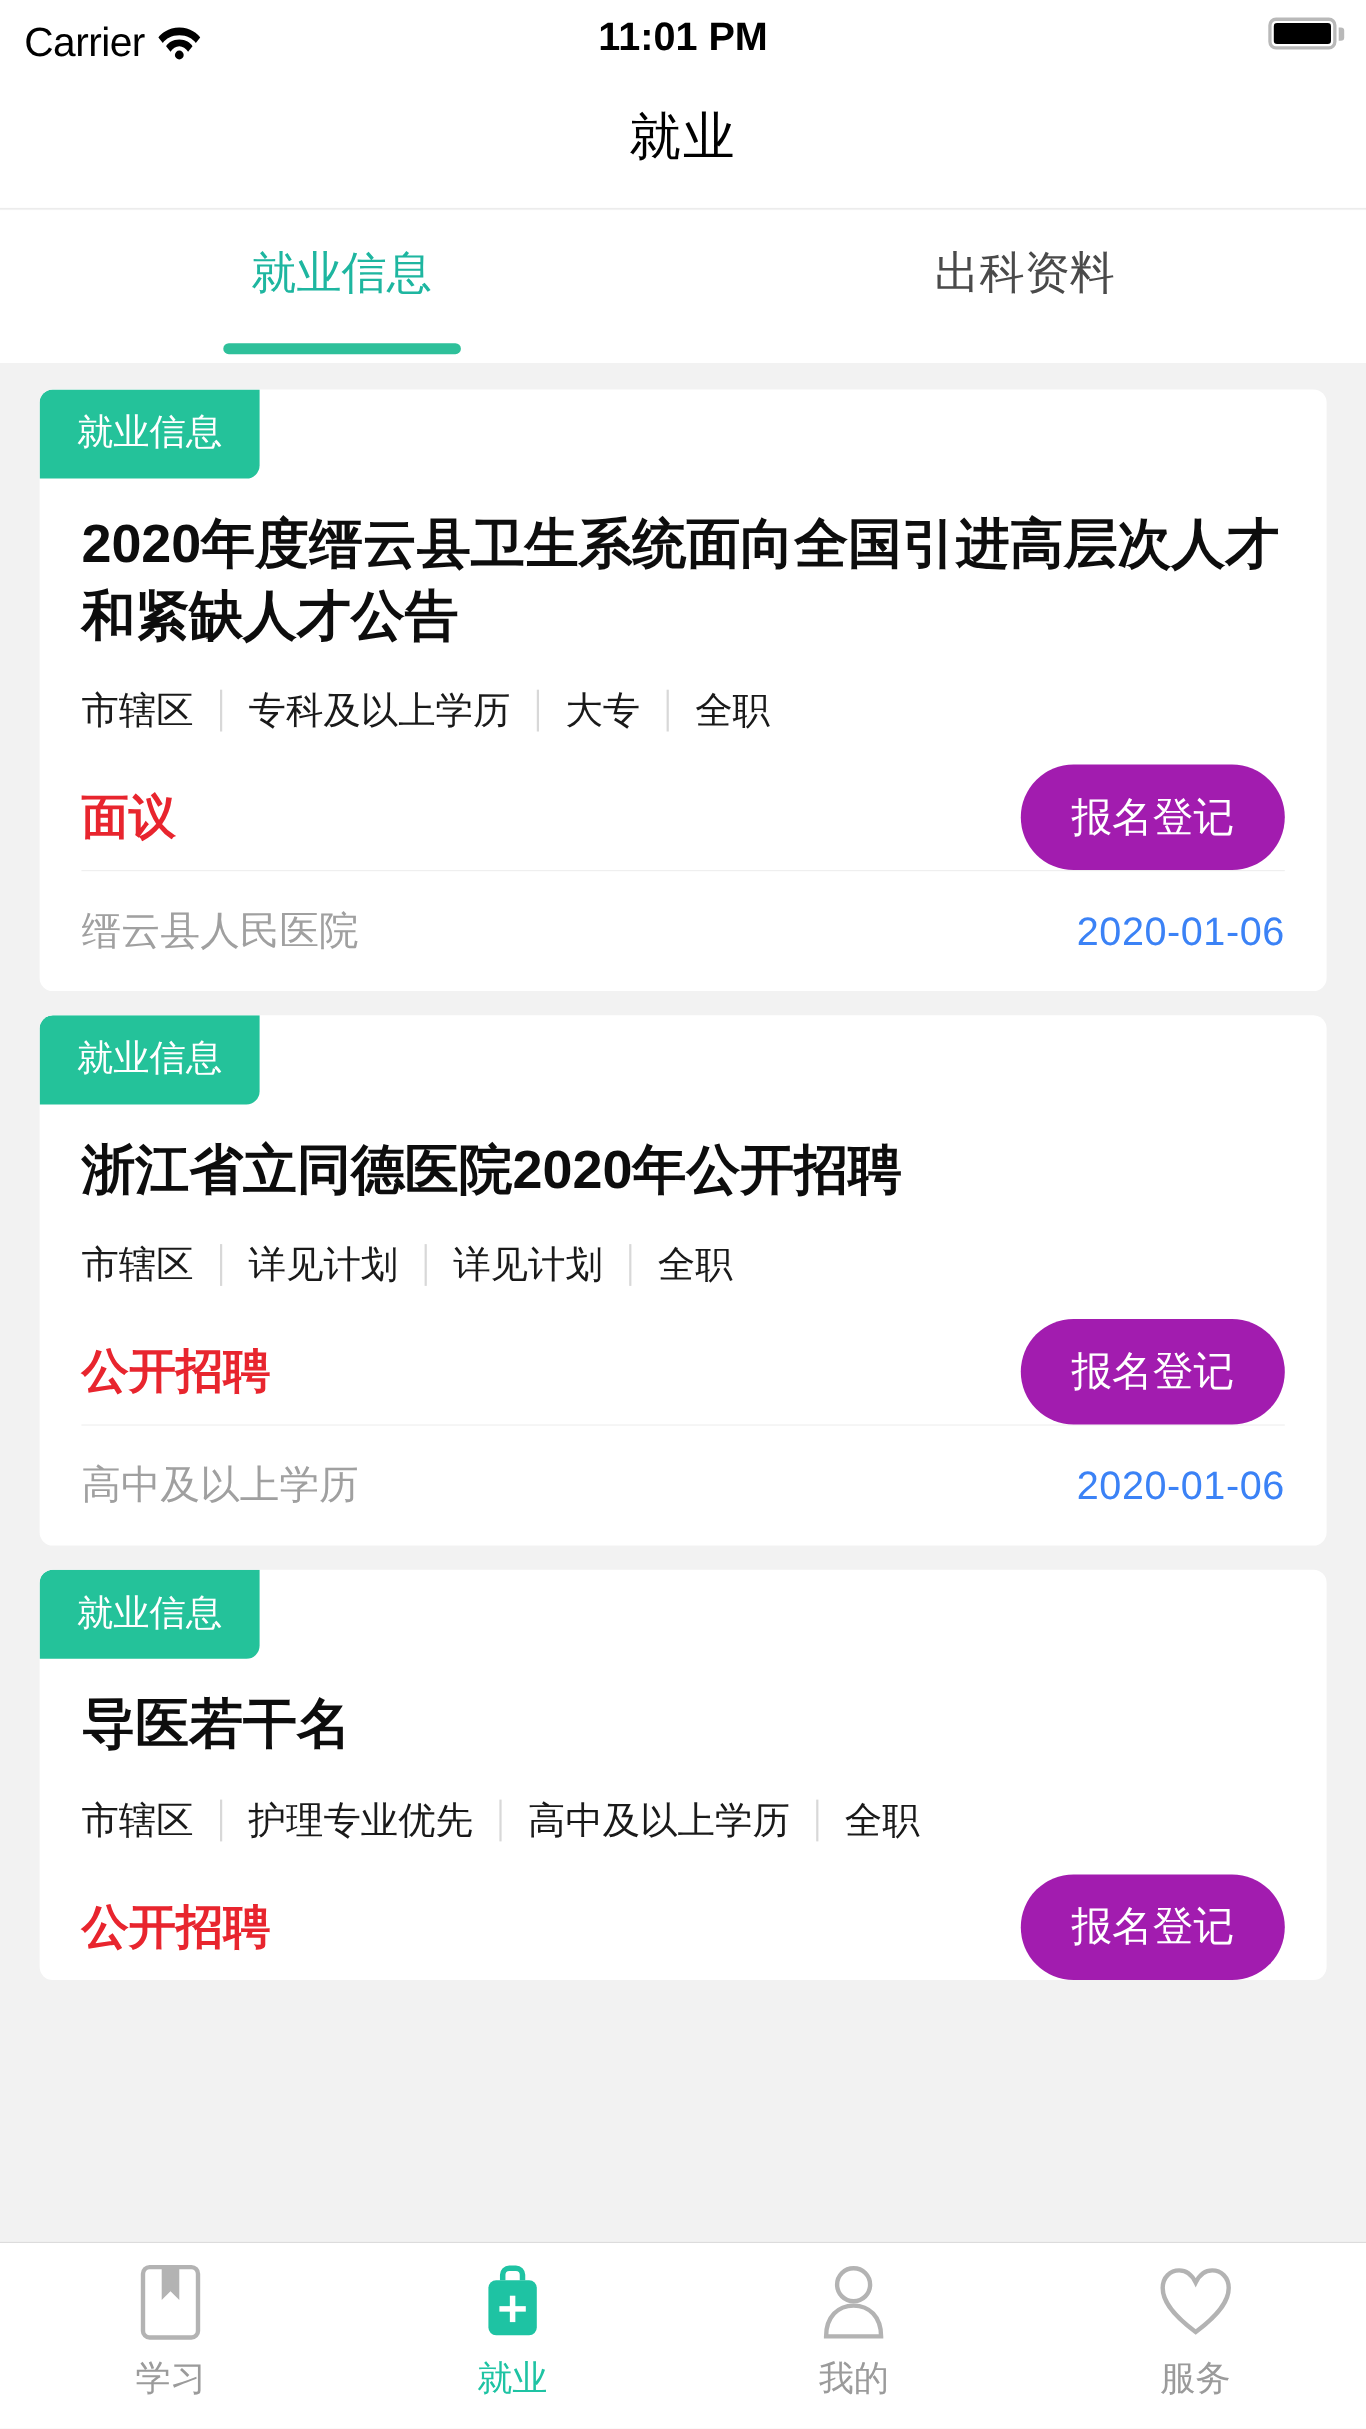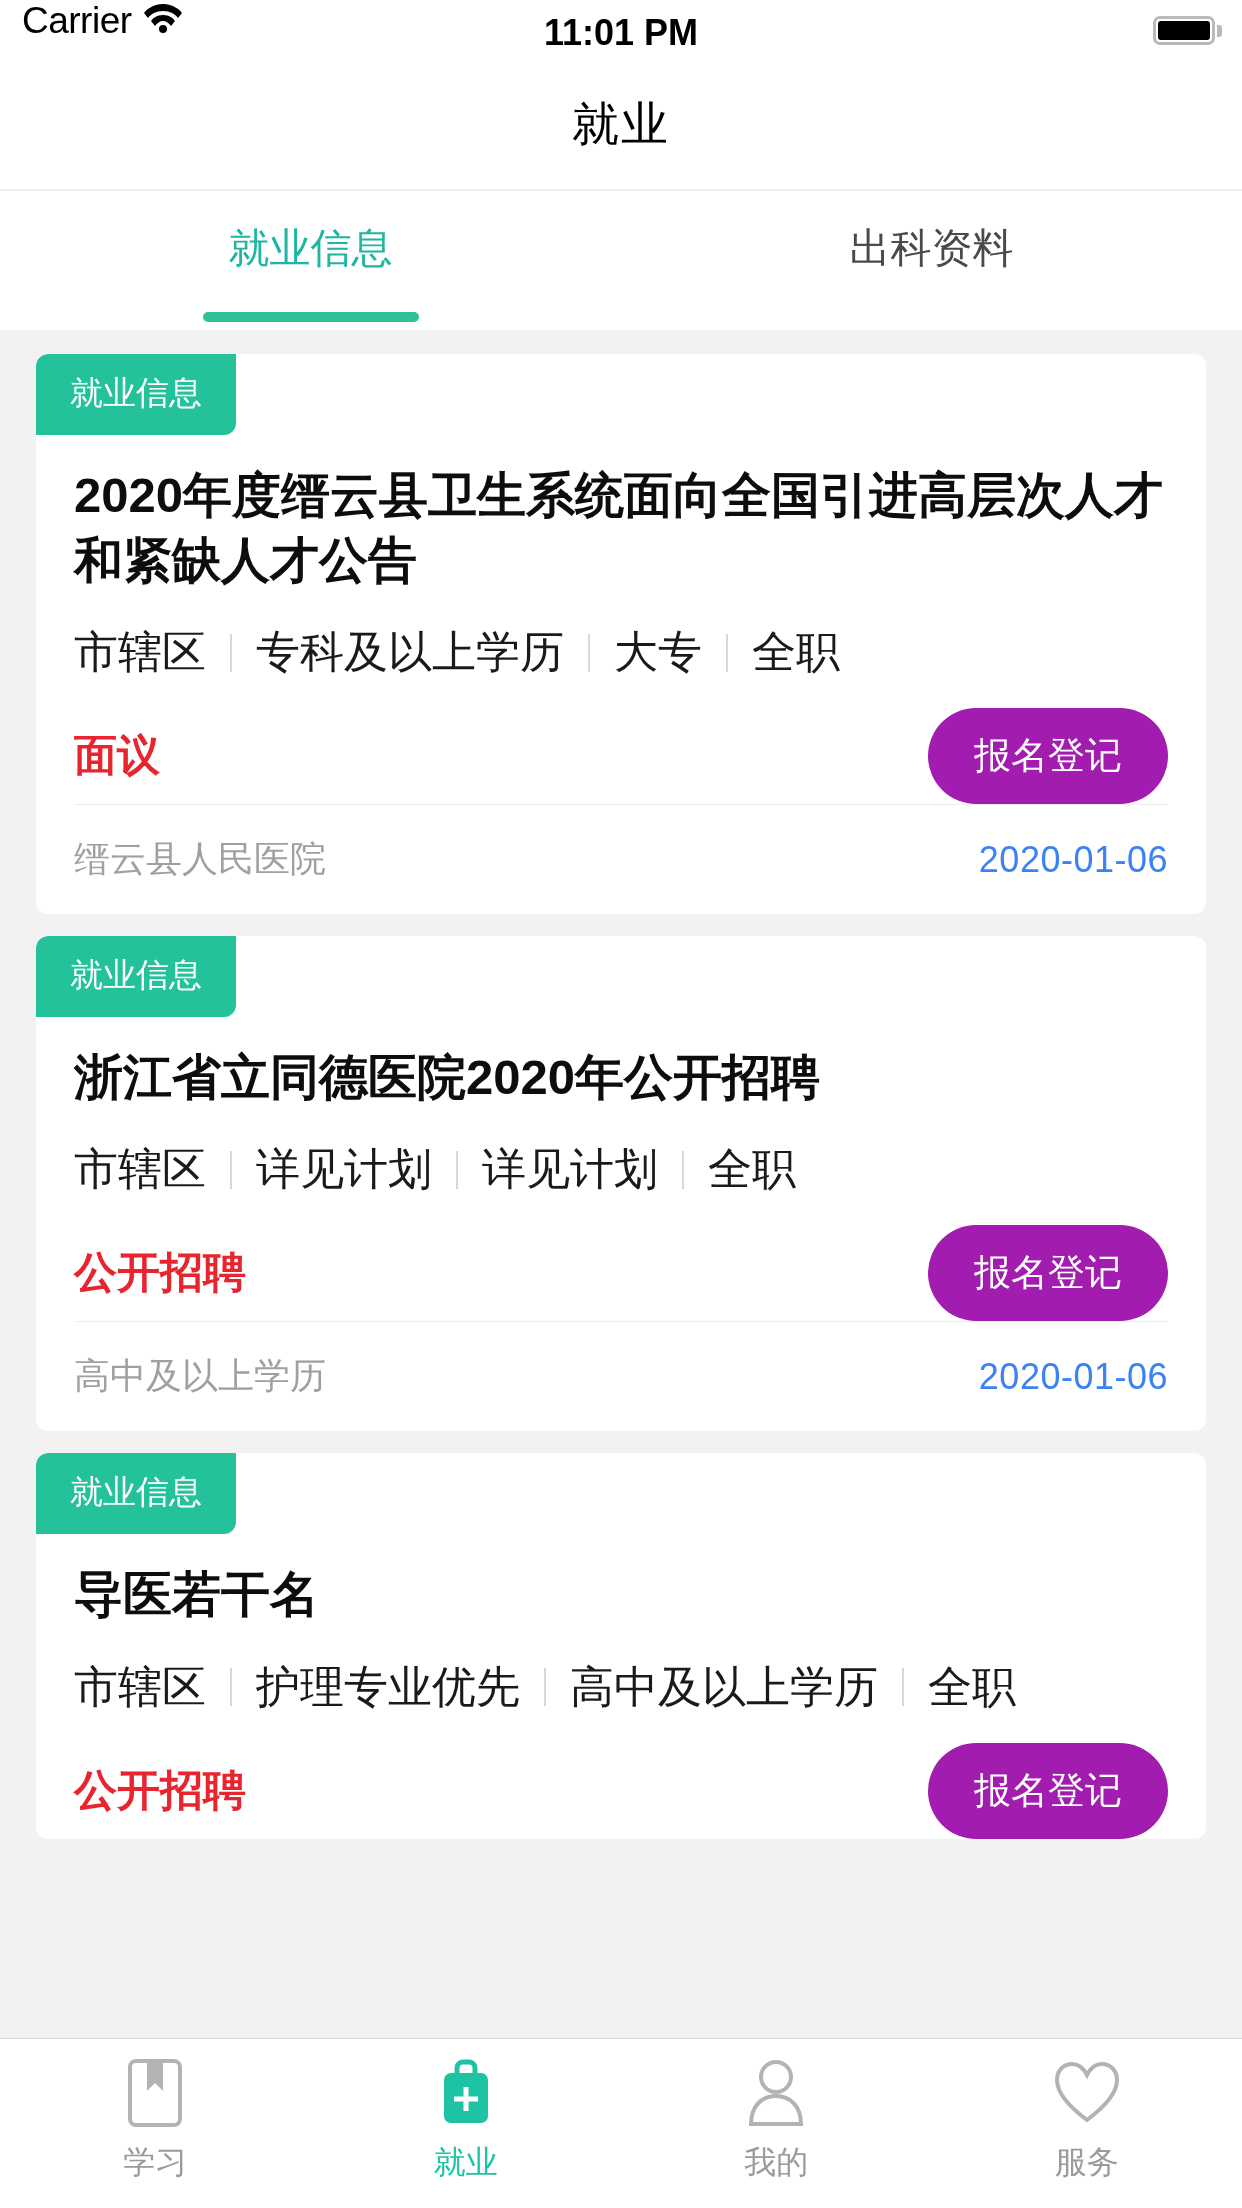--- a/index.html
+++ b/index.html
@@ -9,21 +9,21 @@
     background:#f2f2f2;
     overflow:hidden;
   }
   #screen { position:relative; width:1242px; height:2208px; background:#f2f2f2; }
 
   
   .statusbar{
     position:absolute; top:0; left:0; width:1242px; height:60px;
     background:#ffffff; display:flex; align-items:center;
   }
-  .sb-left{ position:absolute; left:22px; top:0; height:60px; display:flex; align-items:flex-start; gap:11px; }
+  .sb-left{ position:absolute; left:22px; top:0; height:60px; display:flex; align-items:flex-end; gap:11px; }
   .sb-carrier{ font-size:37px; color:#000; letter-spacing:-0.5px; }
   .sb-wifi{ display:block; }
   .sb-time{
     position:absolute; left:0; width:1242px; text-align:center;
     font-size:36px; font-weight:bold; color:#000; top:12px;
   }
   .sb-right{ position:absolute; right:20px; top:16px; display:flex; align-items:center; }
   .batt-body{
     width:62px; height:29px; border:3px solid #b9b9b9; border-radius:7px;
     padding:2px; display:flex; align-items:center;
@@ -70,21 +70,21 @@
     padding:17px 34px 19px 34px;
     border-radius:12px 0 12px 0;
   }
   .card-title{
     margin:28px 38px 0 38px; font-size:49px; font-weight:bold; color:#0d0d0d;
     line-height:1.33; letter-spacing:0px;
   }
   .tags{
     margin:30px 38px 0 38px; display:flex; align-items:center; flex-wrap:nowrap;
   }
-  .tag{ font-size:44px; color:#1a1a1a; white-space:nowrap;text-align:center; }
+  .tag{ font-size:34px; color:#1a1a1a; white-space:nowrap;text-align:center; }
   .tag-sep{
     display:inline-block; width:2px; height:38px; background:#d8d8d8;
     margin:0 24px;
   }
   .price-row{
     margin:26px 38px 0 38px; display:flex; align-items:center;
     justify-content:space-between; height:96px;
   }
   .price{ font-size:43px; font-weight:bold; color:#e8252e; }
   .apply-btn{

